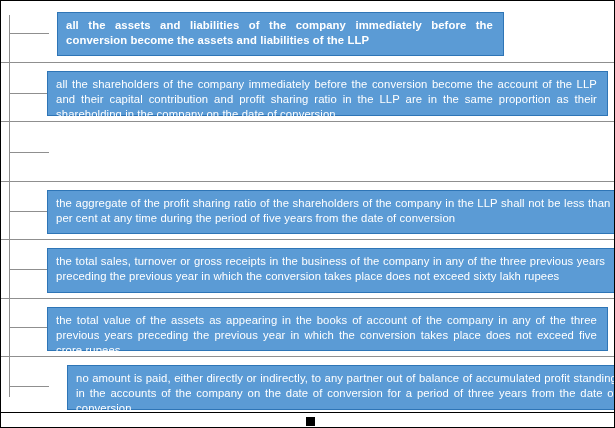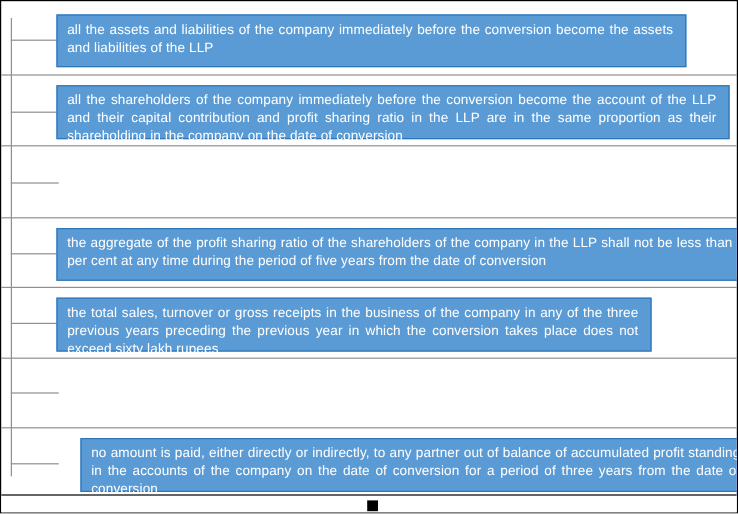--- a/index.html
+++ b/index.html
@@ -97,37 +97,40 @@
 
     <div class="vline" style="top:14px; height:382px;"></div>
     <div class="stub" style="top:32px; width:40px;"></div>
     <div class="stub" style="top:92px; width:40px;"></div>
     <div class="stub" style="top:151px; width:40px;"></div>
     <div class="stub" style="top:210px; width:40px;"></div>
     <div class="stub" style="top:268px; width:40px;"></div>
     <div class="stub" style="top:326px; width:40px;"></div>
     <div class="stub" style="top:385px; width:40px;"></div>
 
-    <div class="box" style="left:46px; top:11px; width:525px; height:44px;">
+    <div class="box" style="left:56px; top:11px; width:447px; height:44px;font-weight:bold;">
       <span>all the assets and liabilities of the company immediately before the conversion become the assets and liabilities of the LLP</span>
     </div>
 
     <div class="box" style="left:46px; top:70px; width:561px; height:45px;">
       <span>all the shareholders of the company immediately before the conversion become the account of the LLP and their capital contribution and profit sharing ratio in the LLP are in the same proportion as their shareholding in the company on the date of conversion</span>
     </div>
 
 
     <div class="box" style="left:46px; top:189px; width:596px; height:44px;">
       <span>the aggregate of the profit sharing ratio of the shareholders of the company in the LLP shall not be less than fifty per cent at any time during the period of five years from the date of conversion</span>
     </div>
 
-    <div class="box" style="left:46px; top:247px; width:496px; height:45px;">
+    <div class="box" style="left:46px; top:247px; width:569px; height:45px;">
       <span>the total sales, turnover or gross receipts in the business of the company in any of the three previous years preceding the previous year in which the conversion takes place does not exceed sixty lakh rupees</span>
     </div>
 
+    <div class="box" style="left:46px; top:306px; width:561px; height:44px;">
+      <span>the total value of the assets as appearing in the books of account of the company in any of the three previous years preceding the previous year in which the conversion takes place does not exceed five crore rupees</span>
+    </div>
 
     <div class="box" style="left:46px; top:364px; width:561px; height:45px;margin-left:20px;">
       <span>no amount is paid, either directly or indirectly, to any partner out of balance of accumulated profit standing in the accounts of the company on the date of conversion for a period of three years from the date of conversion</span>
     </div>
 
   </div>
 
   <div class="bottom-bar"></div>
   <div class="bottom-marker"></div>
 </div>

